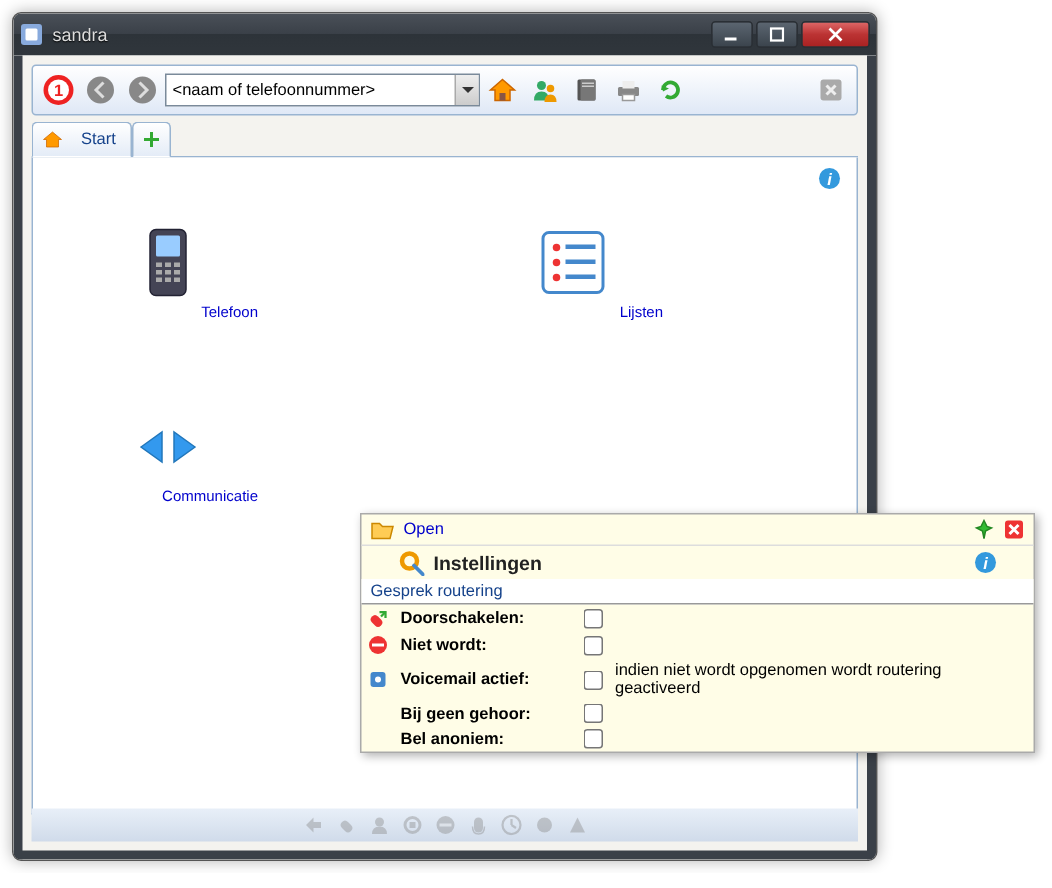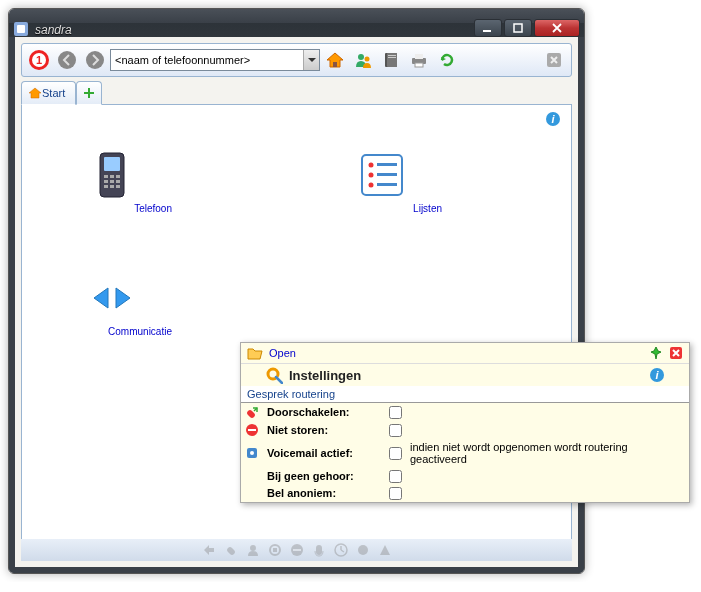--- a/index.html
+++ b/index.html
@@ -10,24 +10,23 @@
   border: 1px solid #555;
   border-radius: 6px;
   box-shadow: 0 0 10px rgba(0,0,0,0.3);
   overflow: hidden;
   margin: 8px;
 }
 .titlebar {
   height: 28px;
   background: linear-gradient(to bottom, #4a5058, #3a4048 49%, #2d3339 50%, #30363c);
   display: flex;
-  align-items: flex-end;
+  align-items: center;
   padding: 0 4px;
   color: #ddd;
-  font-style: italic;
 }
 .titlebar .appicon { width: 16px; height: 16px; margin-right: 6px; display:flex;align-items:center;justify-content:center; }
 .titlebar .title { flex: 1; font-size: 12px; text-shadow: 0 1px 1px #000; }
 .titlebar .winbtns { display: flex; gap: 2px; }
 .titlebar .winbtn {
   width: 28px; height: 18px;
   background: linear-gradient(to bottom,#5b6570,#3b444d);
   border: 1px solid #2a2f35; border-radius: 3px;
   display:flex;align-items:center;justify-content:center;
   color:#ddd;font-weight:bold;
@@ -69,21 +68,21 @@
 }
 .search-combo .arrow { width:16px;height:20px;background:linear-gradient(to bottom,#eee,#ccc);border-left:1px solid #aaa;display:flex;align-items:center;justify-content:center;}
 
 .tabbar { margin-top: 4px; display:flex; gap:-1px; border-bottom: 1px solid #99b4d1; }
 .tab {
   padding: 4px 10px 4px 6px;
   background: linear-gradient(to bottom,#fff,#e4ecf7);
   border: 1px solid #99b4d1;
   border-bottom: 1px solid #fff;
   border-radius: 4px 4px 0 0;
-  display:flex;align-items:center;gap:0;
+  display:flex;align-items:center;gap:12px;
   font-size:11px;color:#15428b;
   margin-bottom:-1px;
 }
 .tab.add { padding: 4px 6px; }
 
 .content {
   border: 1px solid #99b4d1;
   border-top:none;
   background:#fff;
   height: 438px;
@@ -414,21 +413,21 @@
       <td><input type="checkbox" style=""></td>
       <td></td>
     </tr>
     <tr>
       <td class="ico">
             <svg width="14" height="14">
               <circle cx="7" cy="7" r="6" fill="#e33"></circle>
               <rect x="3" y="6" width="8" height="2" fill="#fff"></rect>
             </svg>
           </td>
-      <td class="lbl"><b>Niet storen:</b></td>
+      <td class="lbl"><b>Niet wordt:</b></td>
       <td><input type="checkbox" style=""></td>
       <td></td>
     </tr>
     <tr>
       <td class="ico">
             <svg width="14" height="14">
               <rect x="2" y="2" width="10" height="10" rx="2" fill="#48c"></rect>
               <circle cx="7" cy="7" r="2" fill="#fff"></circle>
             </svg>
           </td>

